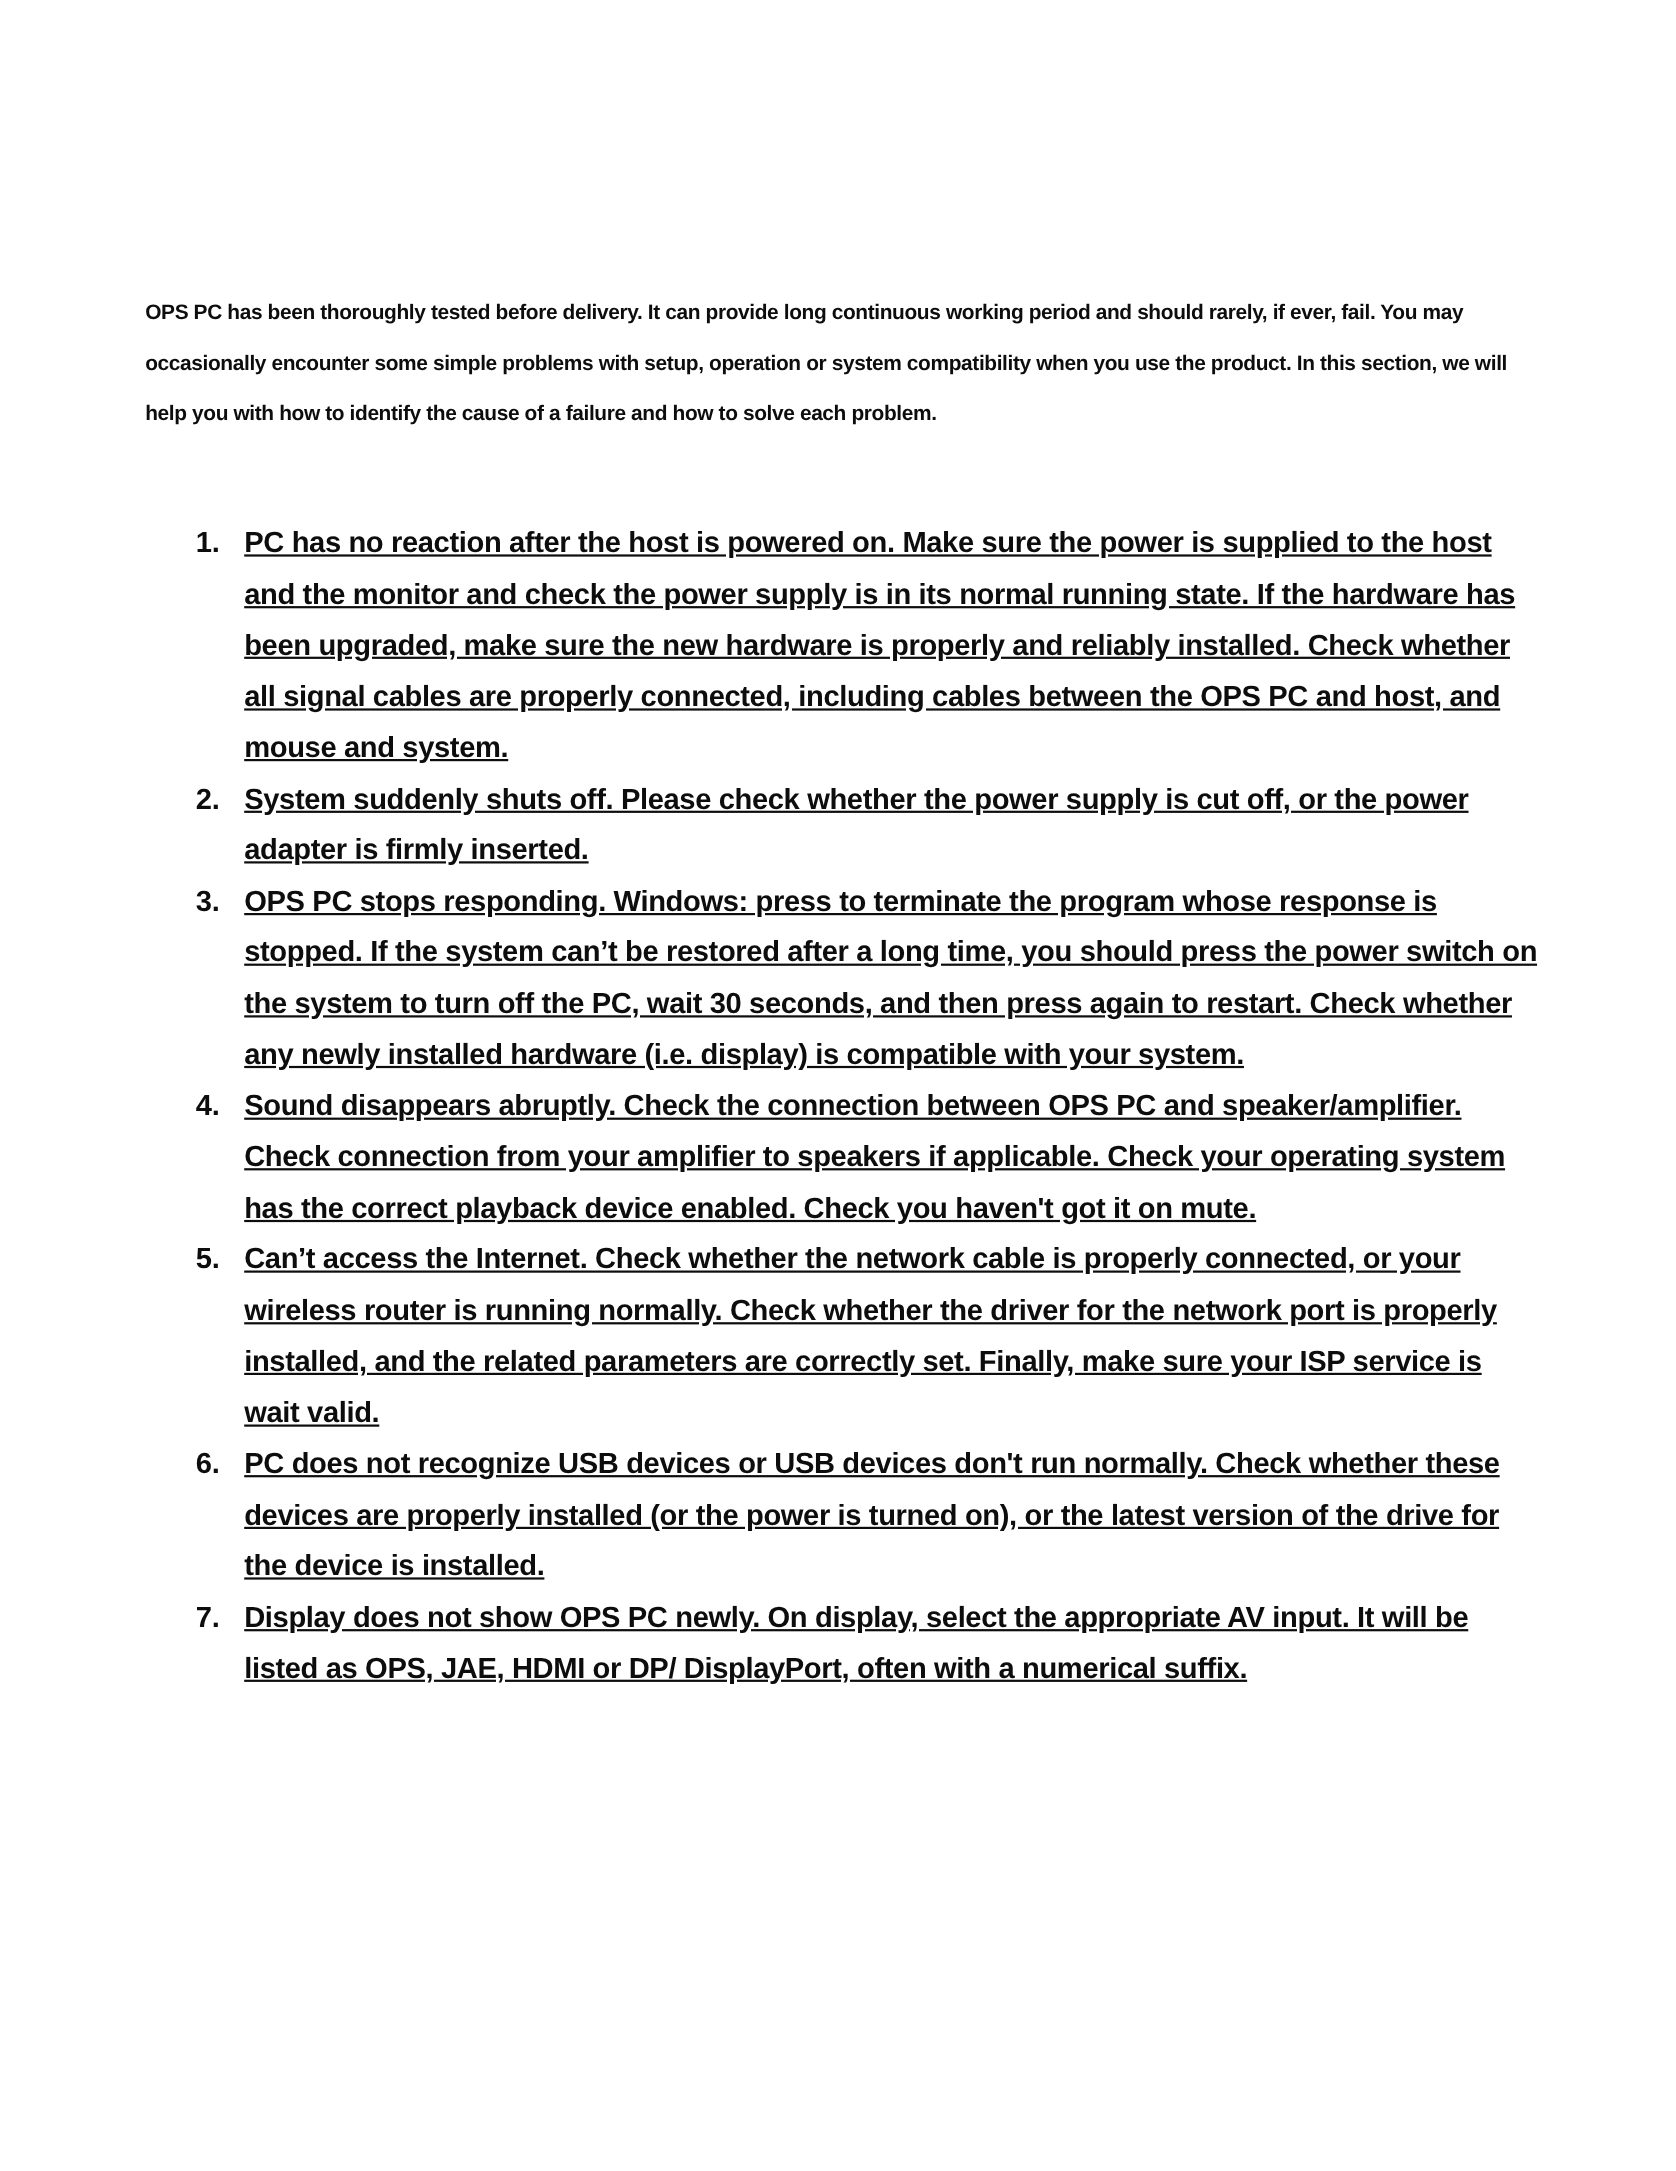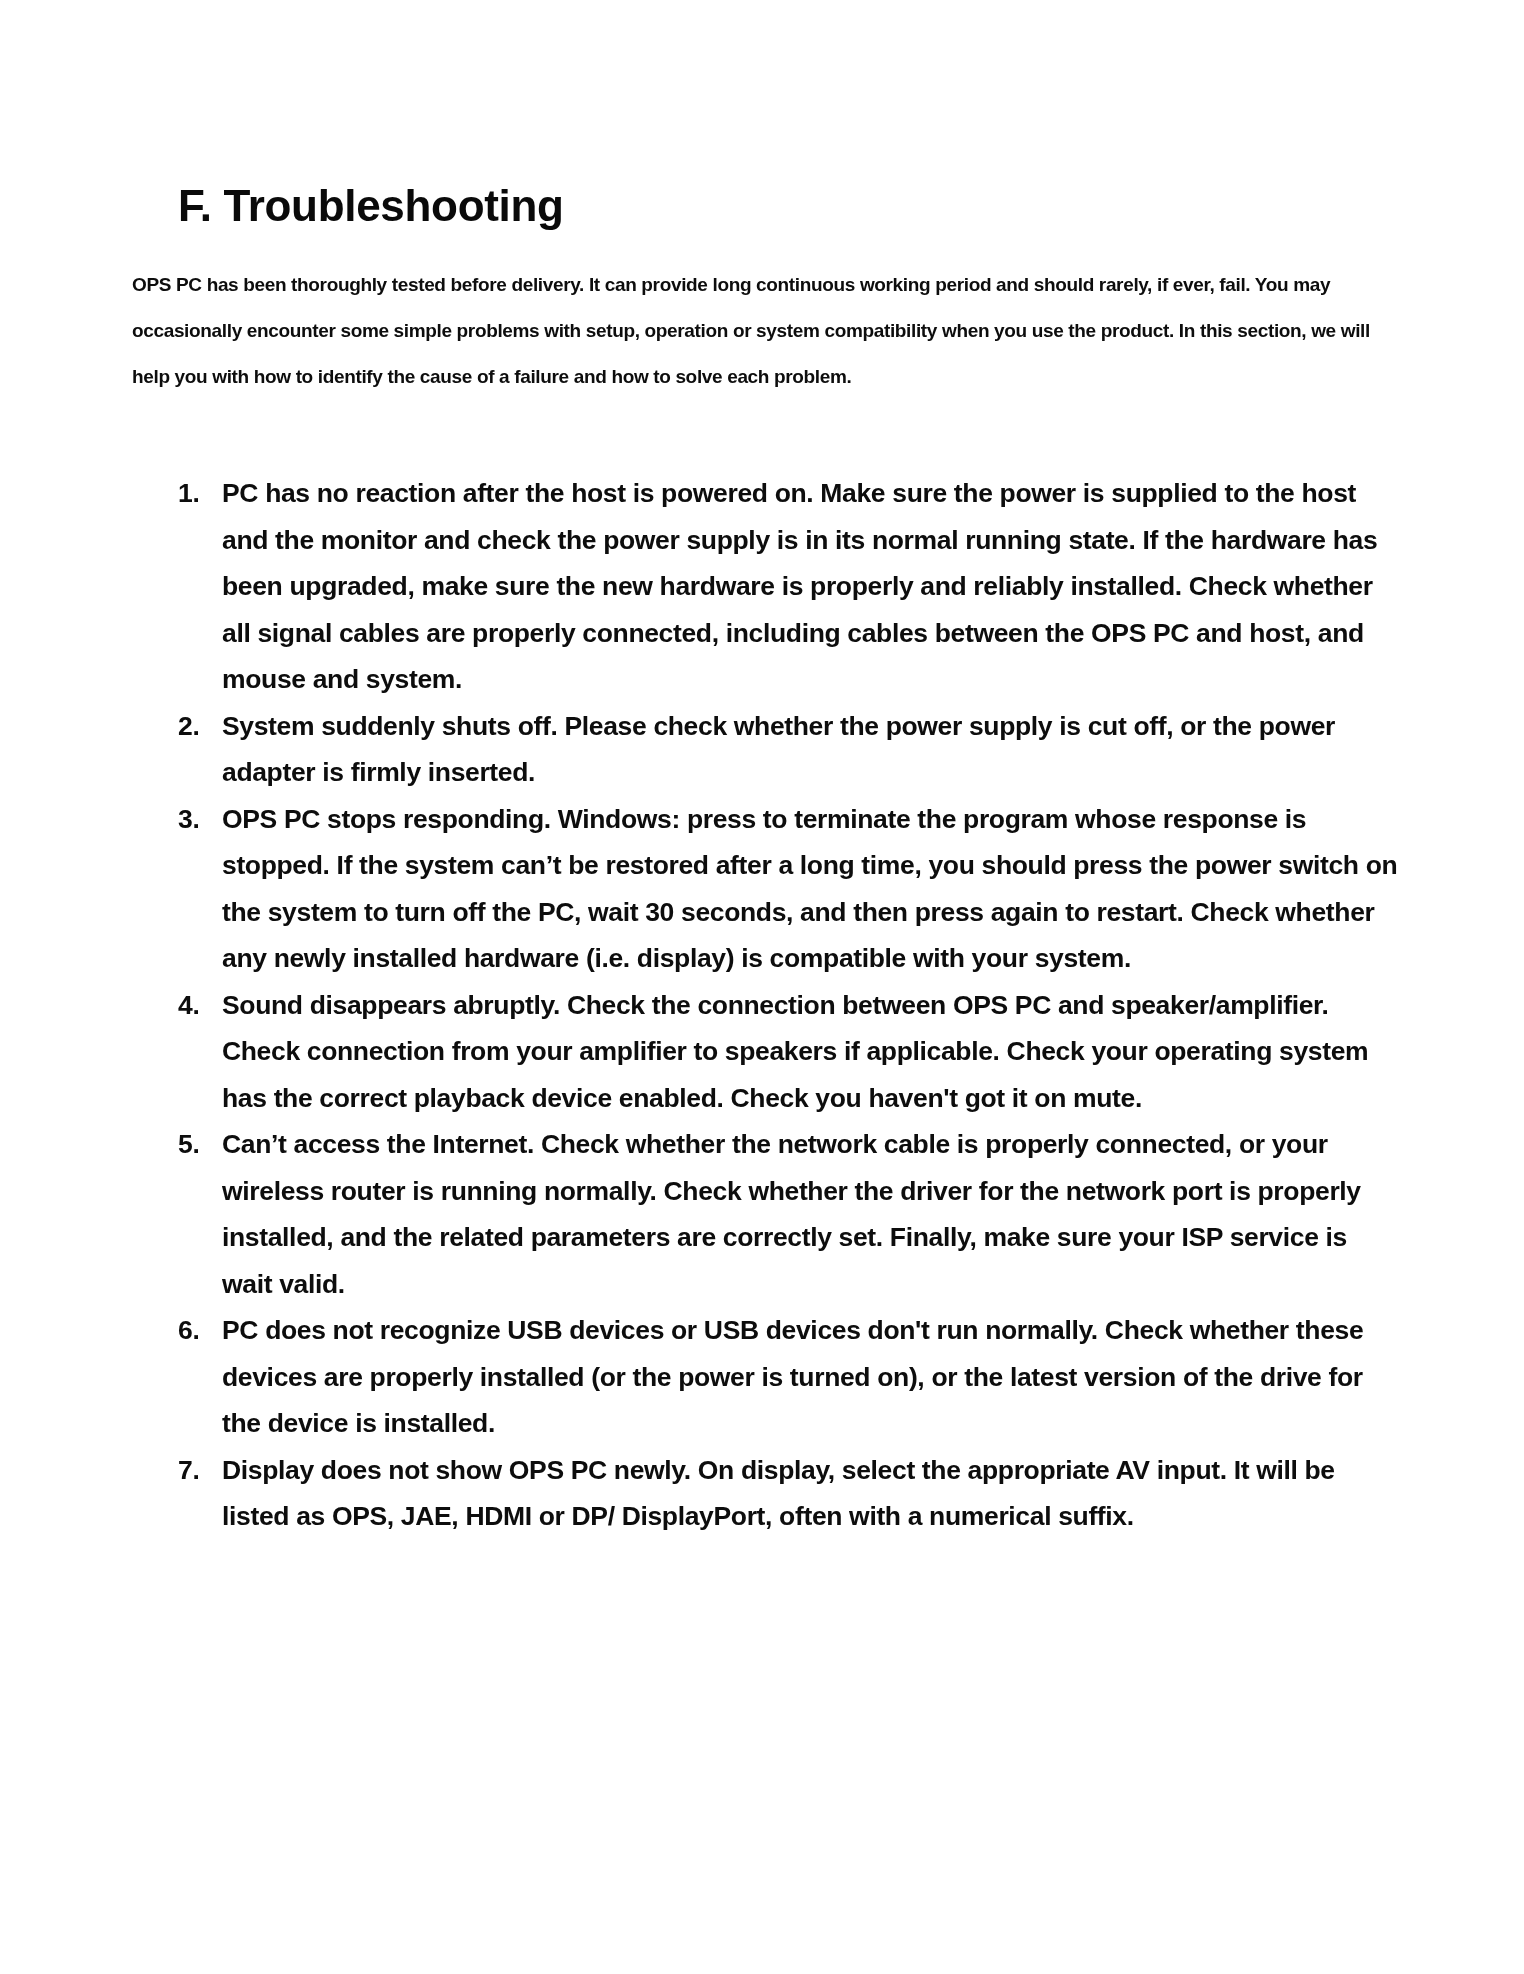--- a/index.html
+++ b/index.html
@@ -56,27 +56,26 @@
       font-weight: bold;
       line-height: 46.5px;
       letter-spacing: -0.35px;
       color: #0d0d0d;
     }
     .item-number {
       position: absolute;
       left: 0;
       top: 0;
     }
-    .item-text { display: block; }
+    .item-text { display: block; text-decoration: underline; }
   </style>
 </head>
 <body>
 
 <div class="page">
-  <h1 class="heading">F. Troubleshooting</h1>
 
   <p class="intro">OPS PC has been thoroughly tested before delivery. It can provide long continuous working period and should rarely, if ever, fail. You may occasionally encounter some simple problems with setup, operation or system compatibility when you use the product. In this section, we will help you with how to identify the cause of a failure and how to solve each problem.</p>
 
   <ol class="items">
     <li class="item">
       <span class="item-number">1.</span>
       <span class="item-text">PC has no reaction after the host is powered on. Make sure the power is supplied to the host and the monitor and check the power supply is in its normal running state. If the hardware has been upgraded, make sure the new hardware is properly and reliably installed. Check whether all signal cables are properly connected, including cables between the OPS PC and host, and mouse and system.</span>
     </li>
     <li class="item">
       <span class="item-number">2.</span>

